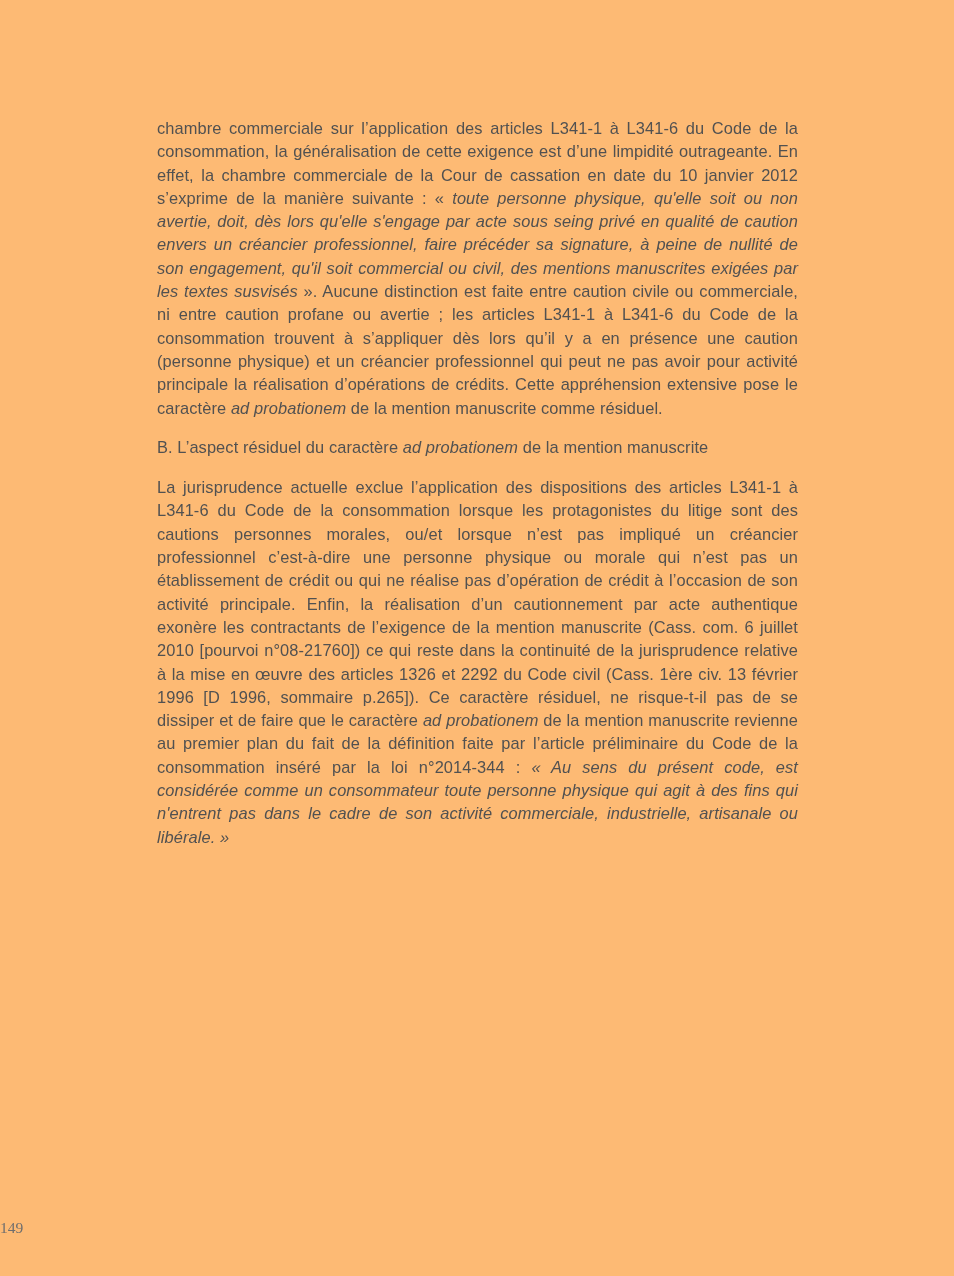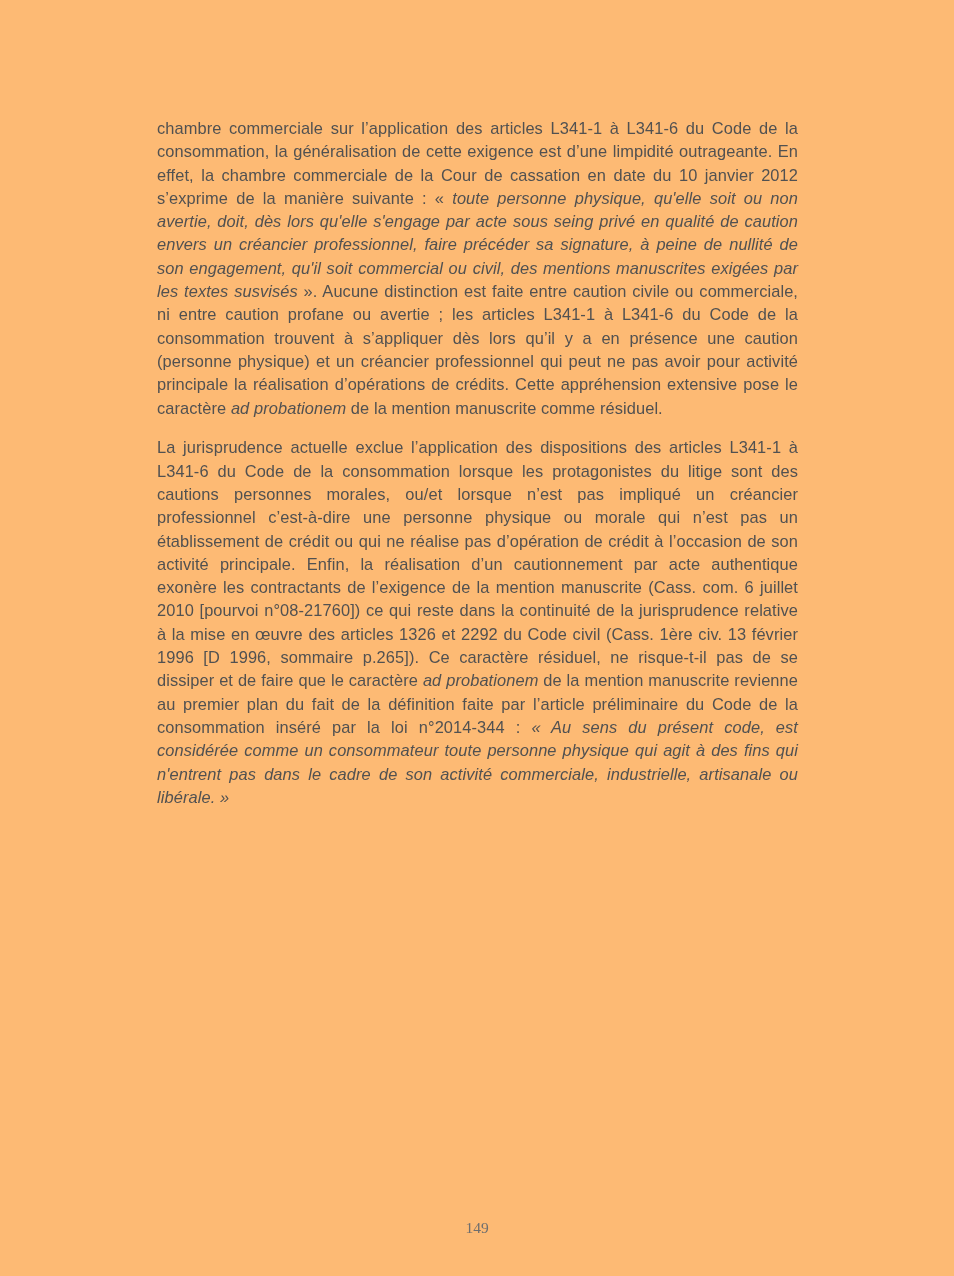--- a/index.html
+++ b/index.html
@@ -36,33 +36,33 @@
     text-align: left;
   }
   .it {
     font-style: italic;
   }
   .page-number {
     position: absolute;
     top: 1219px;
     left: 0;
     width: 954px;
-    text-align: center;
     font-family: "Liberation Serif", serif;
     font-size: 15.5px;
     color: #6e6e6e;
   }
 </style>
 </head>
 <body>
 
 <div class="page">
 
   <main class="text-block">
     <p class="para justify"><span>chambre commerciale sur l’application des articles L341-1 à L341-6 du Code de la consommation, la généralisation de cette exigence est d’une limpidité outrageante. En effet, la chambre commerciale de la Cour de cassation en date du 10 janvier 2012 s’exprime de la manière suivante : « </span><span class="it">toute personne physique, qu'elle soit ou non avertie, doit, dès lors qu'elle s'engage par acte sous seing privé en qualité de caution envers un créancier professionnel, faire précéder sa signature, à peine de nullité de son engagement, qu'il soit commercial ou civil, des mentions manuscrites exigées par les textes susvisés</span><span> ». Aucune distinction est faite entre caution civile ou commerciale, ni entre caution profane ou avertie ; les articles L341-1 à L341-6 du Code de la consommation trouvent à s’appliquer dès lors qu’il y a en présence une caution (personne physique) et un créancier professionnel qui peut ne pas avoir pour activité principale la réalisation d’opérations de crédits. Cette appréhension extensive pose le caractère </span><span class="it">ad probationem</span><span> de la mention manuscrite comme résiduel.</span></p>
 
+    <p class="para heading"><span>B. L’aspect résiduel du caractère </span><span class="it">ad probationem</span><span> de la mention manuscrite</span></p>
 
     <p class="para justify"><span>La jurisprudence actuelle exclue l’application des dispositions des articles L341-1 à L341-6 du Code de la consommation lorsque les protagonistes du litige sont des cautions personnes morales, ou/et lorsque n’est pas impliqué un créancier professionnel c’est-à-dire une personne physique ou morale qui n’est pas un établissement de crédit ou qui ne réalise pas d’opération de crédit à l’occasion de son activité principale. Enfin, la réalisation d’un cautionnement par acte authentique exonère les contractants de l’exigence de la mention manuscrite (Cass. com. 6 juillet 2010 [pourvoi n°08-21760]) ce qui reste dans la continuité de la jurisprudence relative à la mise en œuvre des articles 1326 et 2292 du Code civil (Cass. 1ère civ. 13 février 1996 [D 1996, sommaire p.265]). Ce caractère résiduel, ne risque-t-il pas de se dissiper et de faire que le caractère </span><span class="it">ad probationem</span><span>  de la mention manuscrite revienne au premier plan du fait de la définition faite par l’article préliminaire du Code de la consommation inséré par la loi n°2014-344 : </span><span class="it">« Au sens du présent code, est considérée comme un consommateur toute personne physique qui agit à des fins qui n'entrent pas dans le cadre de son activité commerciale, industrielle, artisanale ou libérale. »</span></p>
   </main>
 
   <footer class="page-number">149</footer>
 
 </div>
 
 </body></html>

